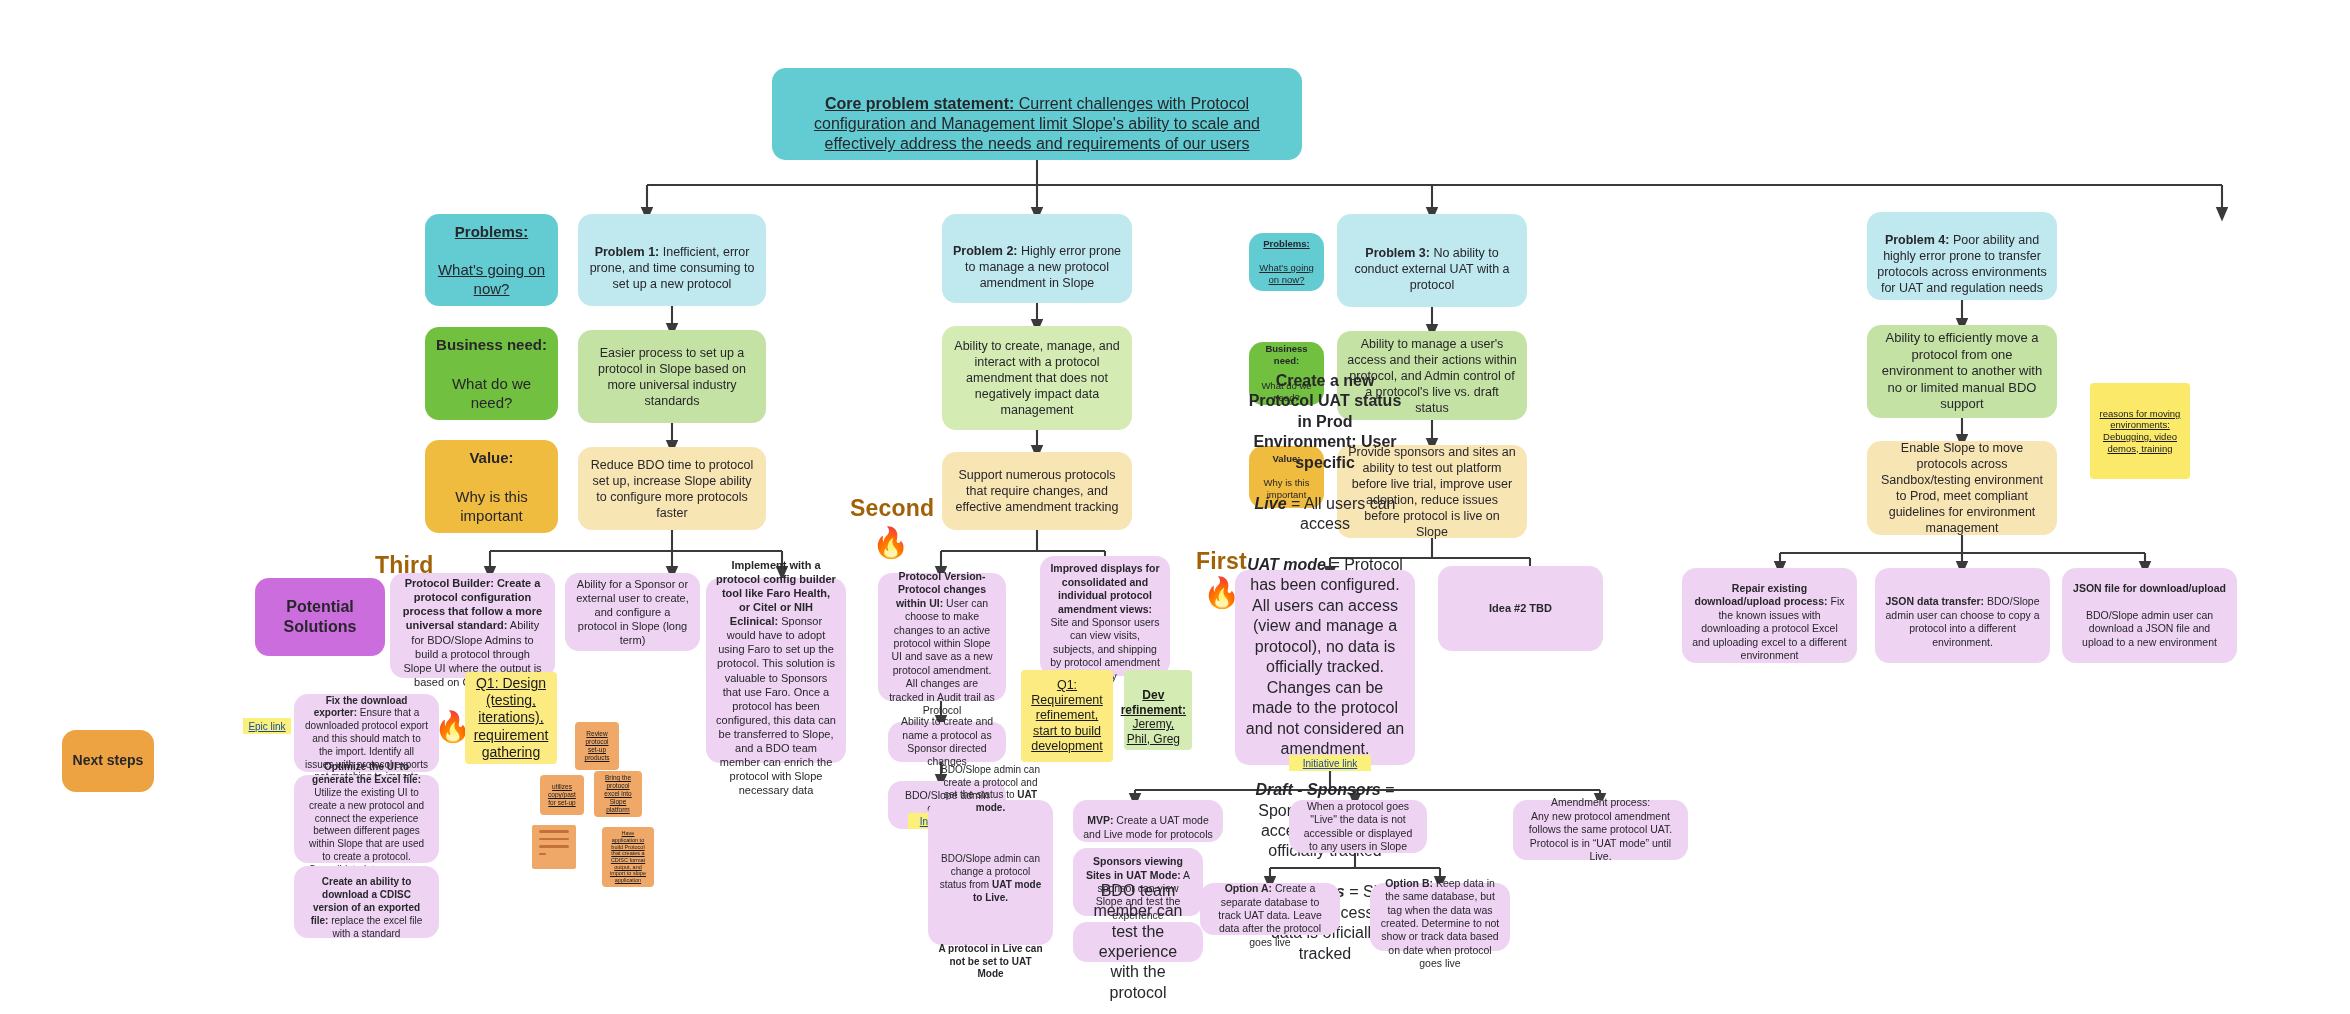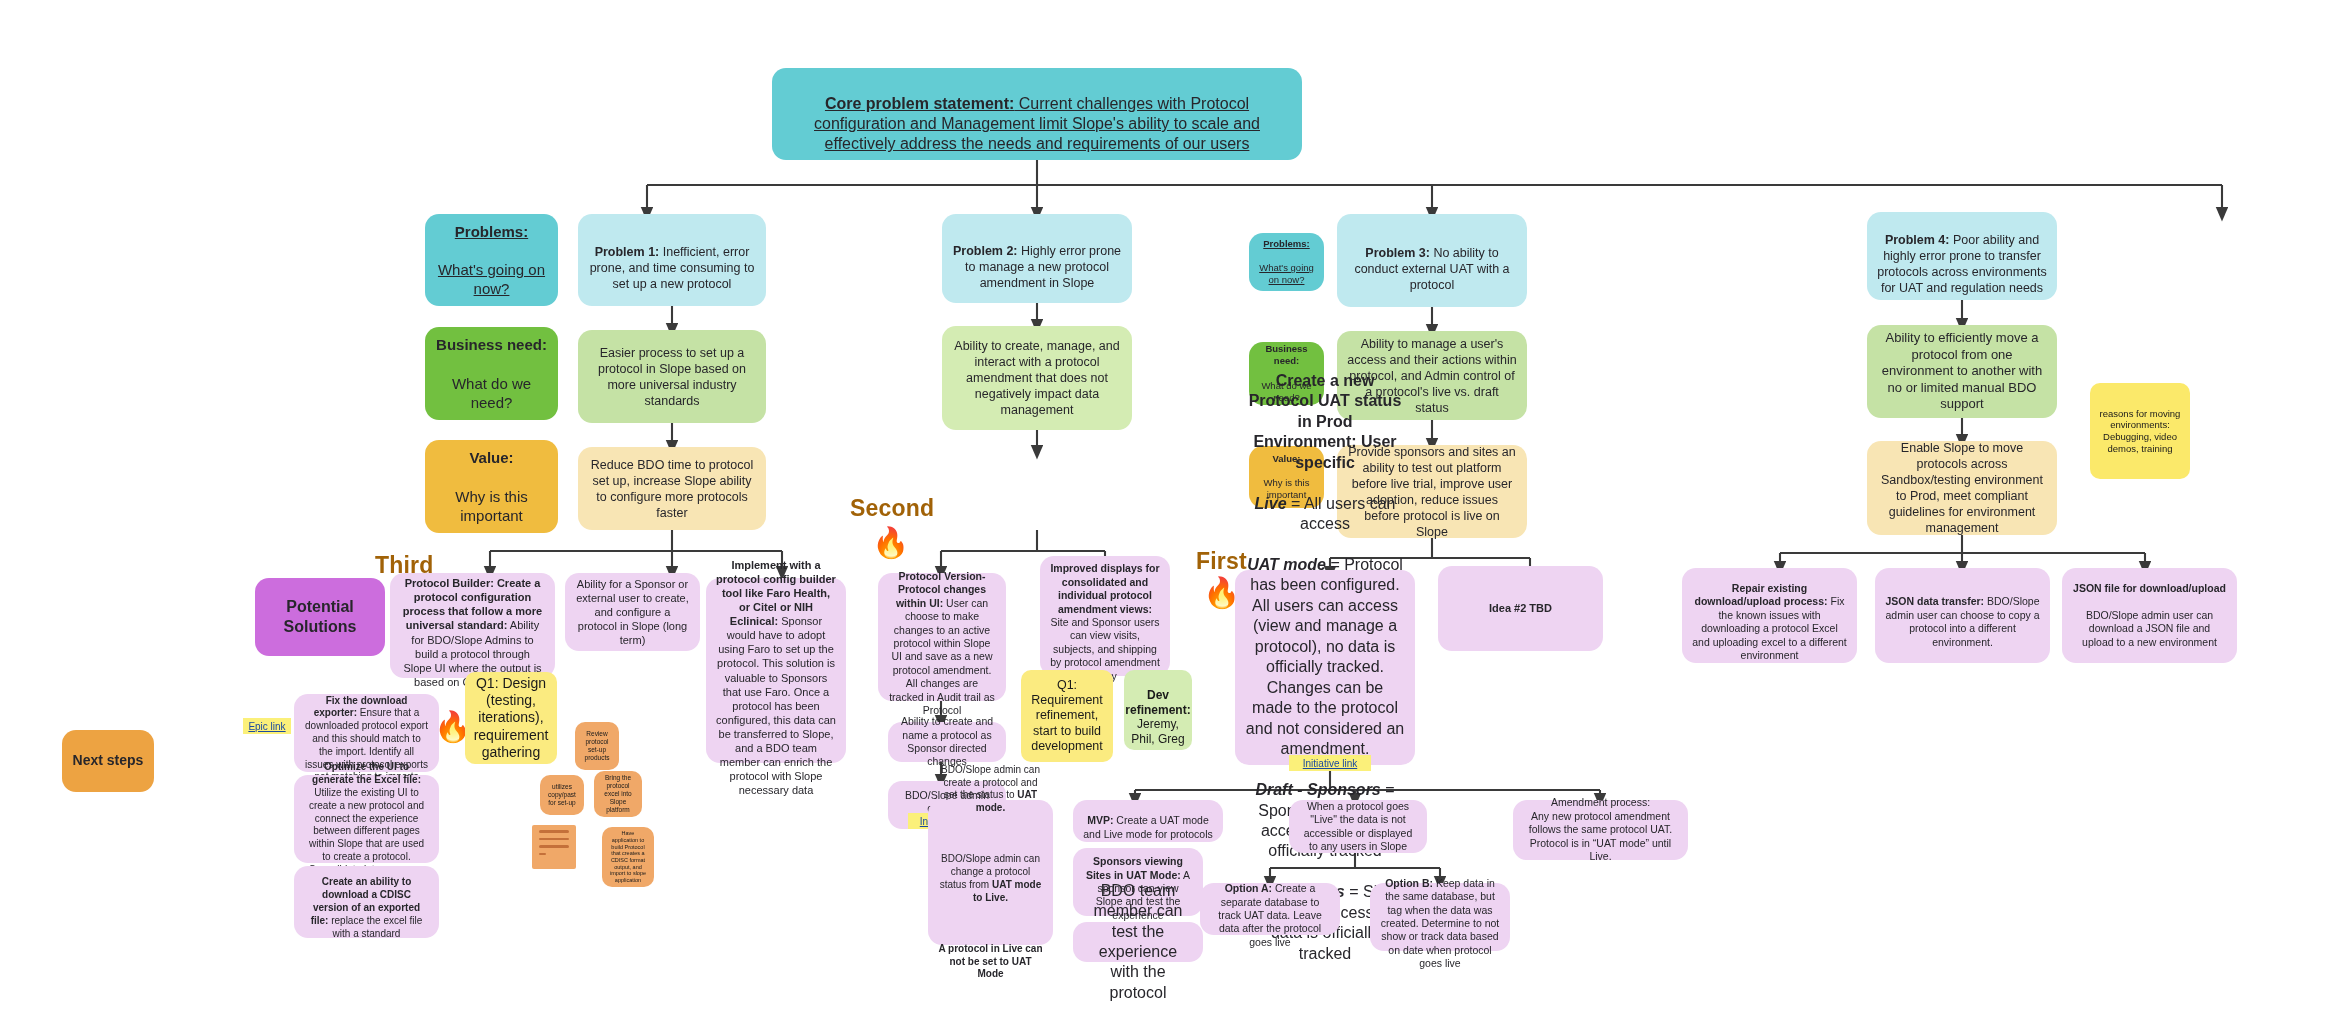--- a/index.html
+++ b/index.html
@@ -46,23 +46,23 @@
   .c-yellow-note{ background: #fbe96a; }
 
   .section-label {
     position: absolute;
     font-weight: bold;
     color: #a16207;
     font-size: 23px;
     letter-spacing: .2px;
   }
 
-  .sticky { position: absolute; border-radius: 10px; text-align: center;
-            display:flex; align-items:center; justify-content:center;
-            padding: 6px; line-height: 1.22; white-space: pre-line; }
+  .sticky { position: absolute; border-radius: 4px; text-align: center;
+            display:flex; align-items:center; justify-content:flex-end;
+            padding: 6px; line-height: 1.22; white-space: pre-line; text-decoration: underline; }
 
   .link-chip {
     position: absolute;
     background: #fbf07a;
     text-align: center;
     font-size: 10px;
     color: #1b4aa0;
     text-decoration: underline;
     padding: 2px 4px;
     display:flex; align-items:center; justify-content:center;
@@ -179,20 +179,23 @@
   </div>
 
   <div class="node c-teal-lt" style="left:942px; top:214px; width:190px; height:89px; font-size:12.5px;">
     <span>
       <span class="b">Problem 2:</span><span> Highly error prone to manage a new protocol amendment in Slope</span>
     </span>
   </div>
   <div class="node c-green-lt2" style="left:942px; top:326px; width:190px; height:104px; font-size:12.5px;">
     <span>Ability to create, manage, and interact with a protocol amendment that does not negatively impact data management</span>
   </div>
+  <div class="node c-amber-lt" style="left:942px; top:452px; width:190px; height:78px; font-size:12.5px;">
+    <span>Support numerous protocols that require changes, and effective amendment tracking</span>
+  </div>
 
   <div class="node c-teal" style="left:1249px; top:233px; width:75px; height:58px; font-size:9.5px;">
     <span>
       <span class="b t">Problems:</span>
       <span class="t">What's going on now?</span>
     </span>
   </div>
   <div class="node c-green" style="left:1249px; top:342px; width:75px; height:63px; font-size:9.5px;">
     <span>
       <span class="b t">Business need:</span>

